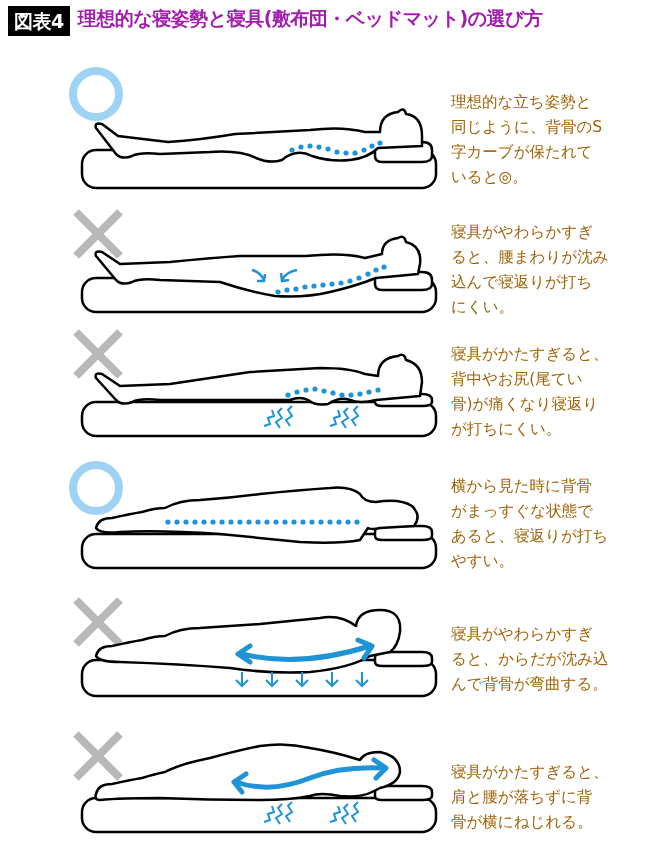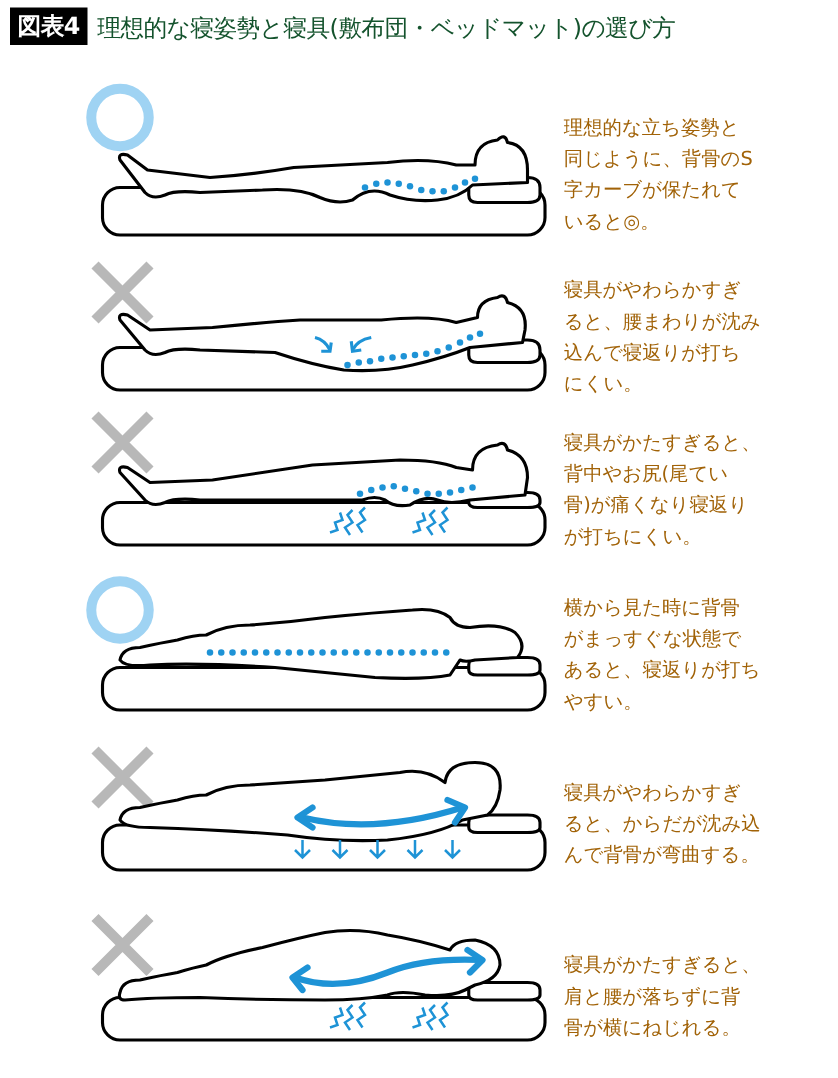--- a/index.html
+++ b/index.html
@@ -1,21 +1,21 @@
 <!DOCTYPE html>
 <html><head>
 <meta charset="utf-8">
 <style>
   html, body { margin: 0; padding: 0; background: #ffffff; }
   body { width: 670px; height: 862px; position: relative; overflow: hidden;
          font-family: "DejaVu Sans", sans-serif; color: #1a1a1a; }
-  .header { position: absolute; left: 8px; top: 6px; height: 30px; display: flex; align-items: flex-end; }
+  .header { position: absolute; left: 8px; top: 6px; height: 30px; display: flex; align-items: flex-start; }
   .badge { background: #000; color: #fff; font-weight: bold; font-size: 19px;
            padding: 2px 6px; height: 26px; line-height: 26px; letter-spacing: -0.5px; }
-  .title { margin-left: 8px; font-size: 19px; font-weight: normal; color: #14532d; letter-spacing: -0.5px; white-space: nowrap; }
+  .title { margin-left: 8px; font-size: 19px; font-weight: bold; color: #a21caf; letter-spacing: -0.5px; white-space: nowrap; }
   .panel { position: absolute; left: 0; width: 670px; }
   .panel svg.figure { position: absolute; left: 60px; top: 0; }
   .caption { position: absolute; left: 451px; width: 200px; font-size: 15.5px; line-height: 25px;
              color: #a16207; white-space: pre-line; }
   .mark { position: absolute; left: 66px; }
 </style>
 </head>
 <body>
 
 <div class="header">

